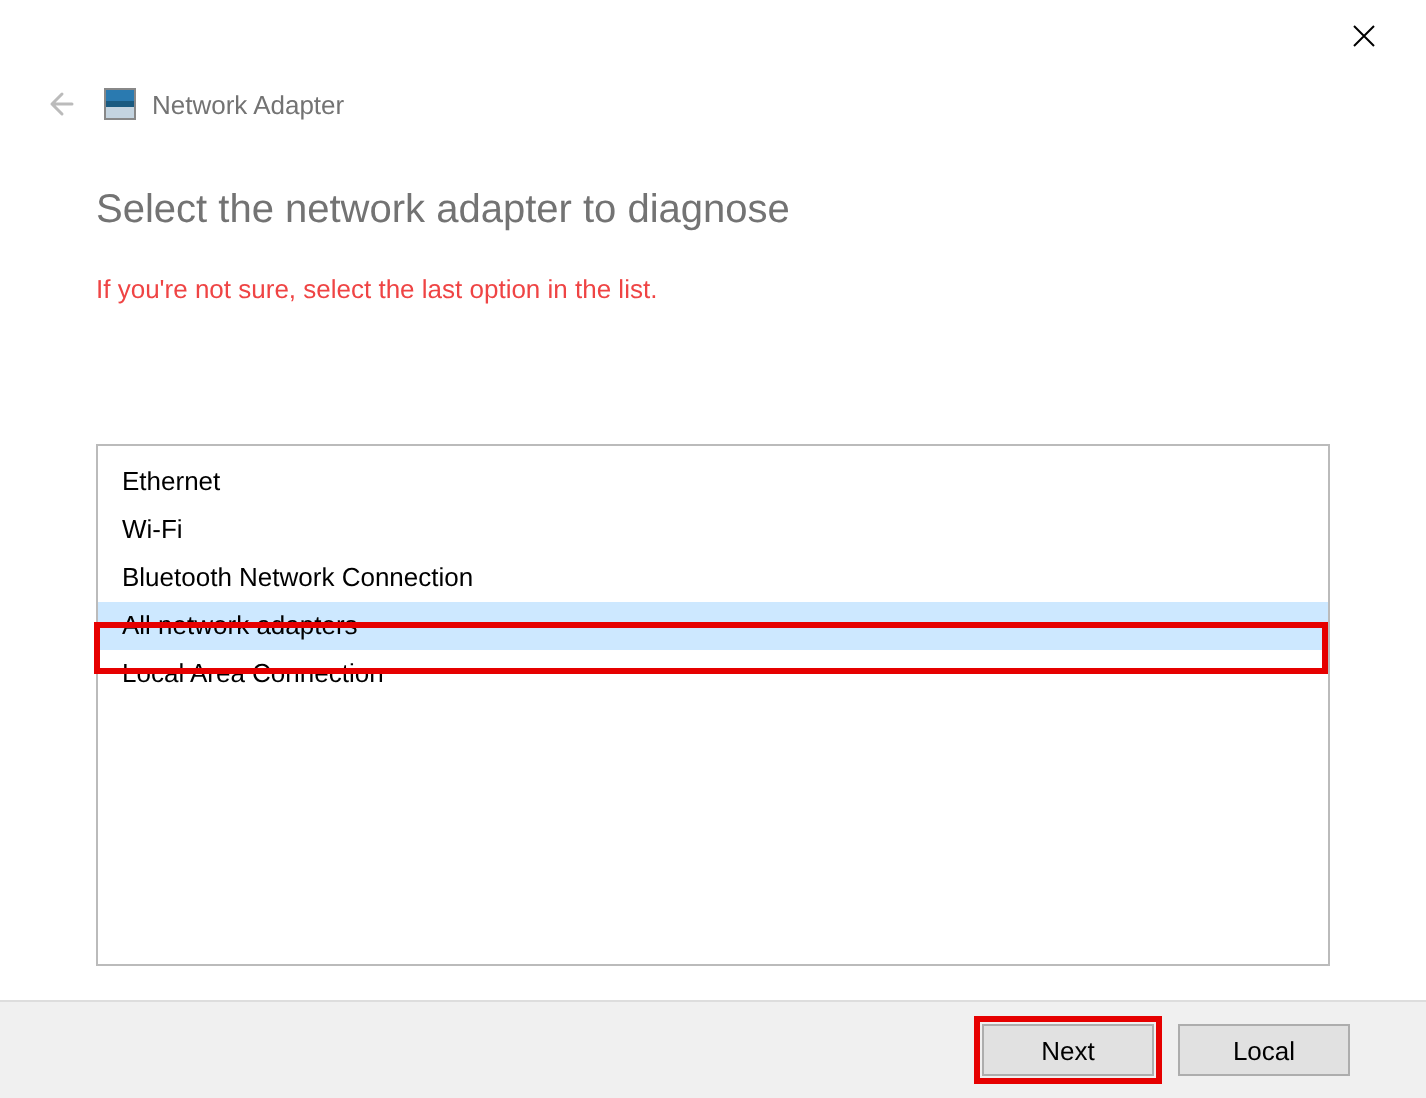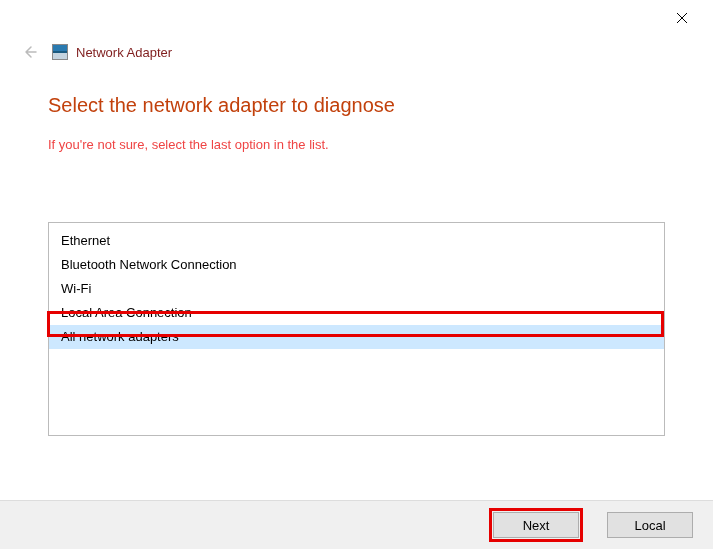--- a/index.html
+++ b/index.html
@@ -46,38 +46,38 @@
     }
     .back-arrow svg { width: 16px; height: 16px; }
     .app-icon {
       width: 16px;
       height: 16px;
       margin-right: 8px;
       background: linear-gradient(to bottom, #2a7ab0 0%, #2a7ab0 40%, #1a5a80 40%, #1a5a80 60%, #c4d4e0 60%, #c4d4e0 100%);
       border: 1px solid #888;
       position: relative;
     }
-    .app-title { font-size: 13px; color: #7f1d1d; }
+    .app-title { font-size: 13px; color: #737373; }
     .content {
       padding: 28px 48px 0 48px;
     }
     .main-heading {
-      color: #c2410c;
+      color: #737373;
       font-size: 20px;
       font-weight: 400;
       margin-bottom: 20px;
     }
     .sub-text {
       font-size: 13px;
       color: #ef4444;
       margin-bottom: 70px;
     }
     .adapter-list {
       border: 1px solid #bbb;
-      height: 214px;
+      height: 261px;
       padding: 6px 0;
       position: relative;
       background: #fff;
     }
     .adapter-item {
       padding: 2px 12px;
       font-size: 13px;
       line-height: 20px;
       cursor: pointer;
     }
@@ -95,22 +95,22 @@
       position: absolute;
       bottom: 0;
       left: 0;
       right: 0;
       height: 49px;
       background: #f0f0f0;
       border-top: 1px solid #ddd;
       display: flex;
       justify-content: flex-end;
       align-items: center;
-      padding-right: 20px;
-      gap: 24px;
+      padding-right: 38px;
+      gap: 8px;
     }
     .btn {
       min-width: 86px;
       height: 26px;
       background: #e1e1e1;
       border: 1px solid #adadad;
       font-size: 13px;
       font-family: inherit;
       cursor: pointer;
       padding: 0 14px;
@@ -142,24 +142,24 @@
   <div class="app-icon"></div>
   <div class="app-title">Network Adapter</div>
 </div>
 
 <div class="content">
   <h1 class="main-heading">Select the network adapter to diagnose</h1>
   <p class="sub-text">If you're not sure, select the last option in the list.</p>
 
   <div class="adapter-list">
     <div class="adapter-item">Ethernet</div>
+    <div class="adapter-item">Wi-Fi</div>
     <div class="adapter-item">Bluetooth Network Connection</div>
-    <div class="adapter-item">Wi-Fi</div>
+    <div class="adapter-item selected">All network adapters</div>
     <div class="adapter-item">Local Area Connection</div>
-    <div class="adapter-item selected">All network adapters</div>
     <div class="highlight-red-list" style="top:88px;height:26px;"></div>
   </div>
 </div>
 
 <div class="footer">
   <span class="highlight-red-btn">
     <button class="btn">Next</button>
   </span>
   <button class="btn">Local</button>
 </div>

